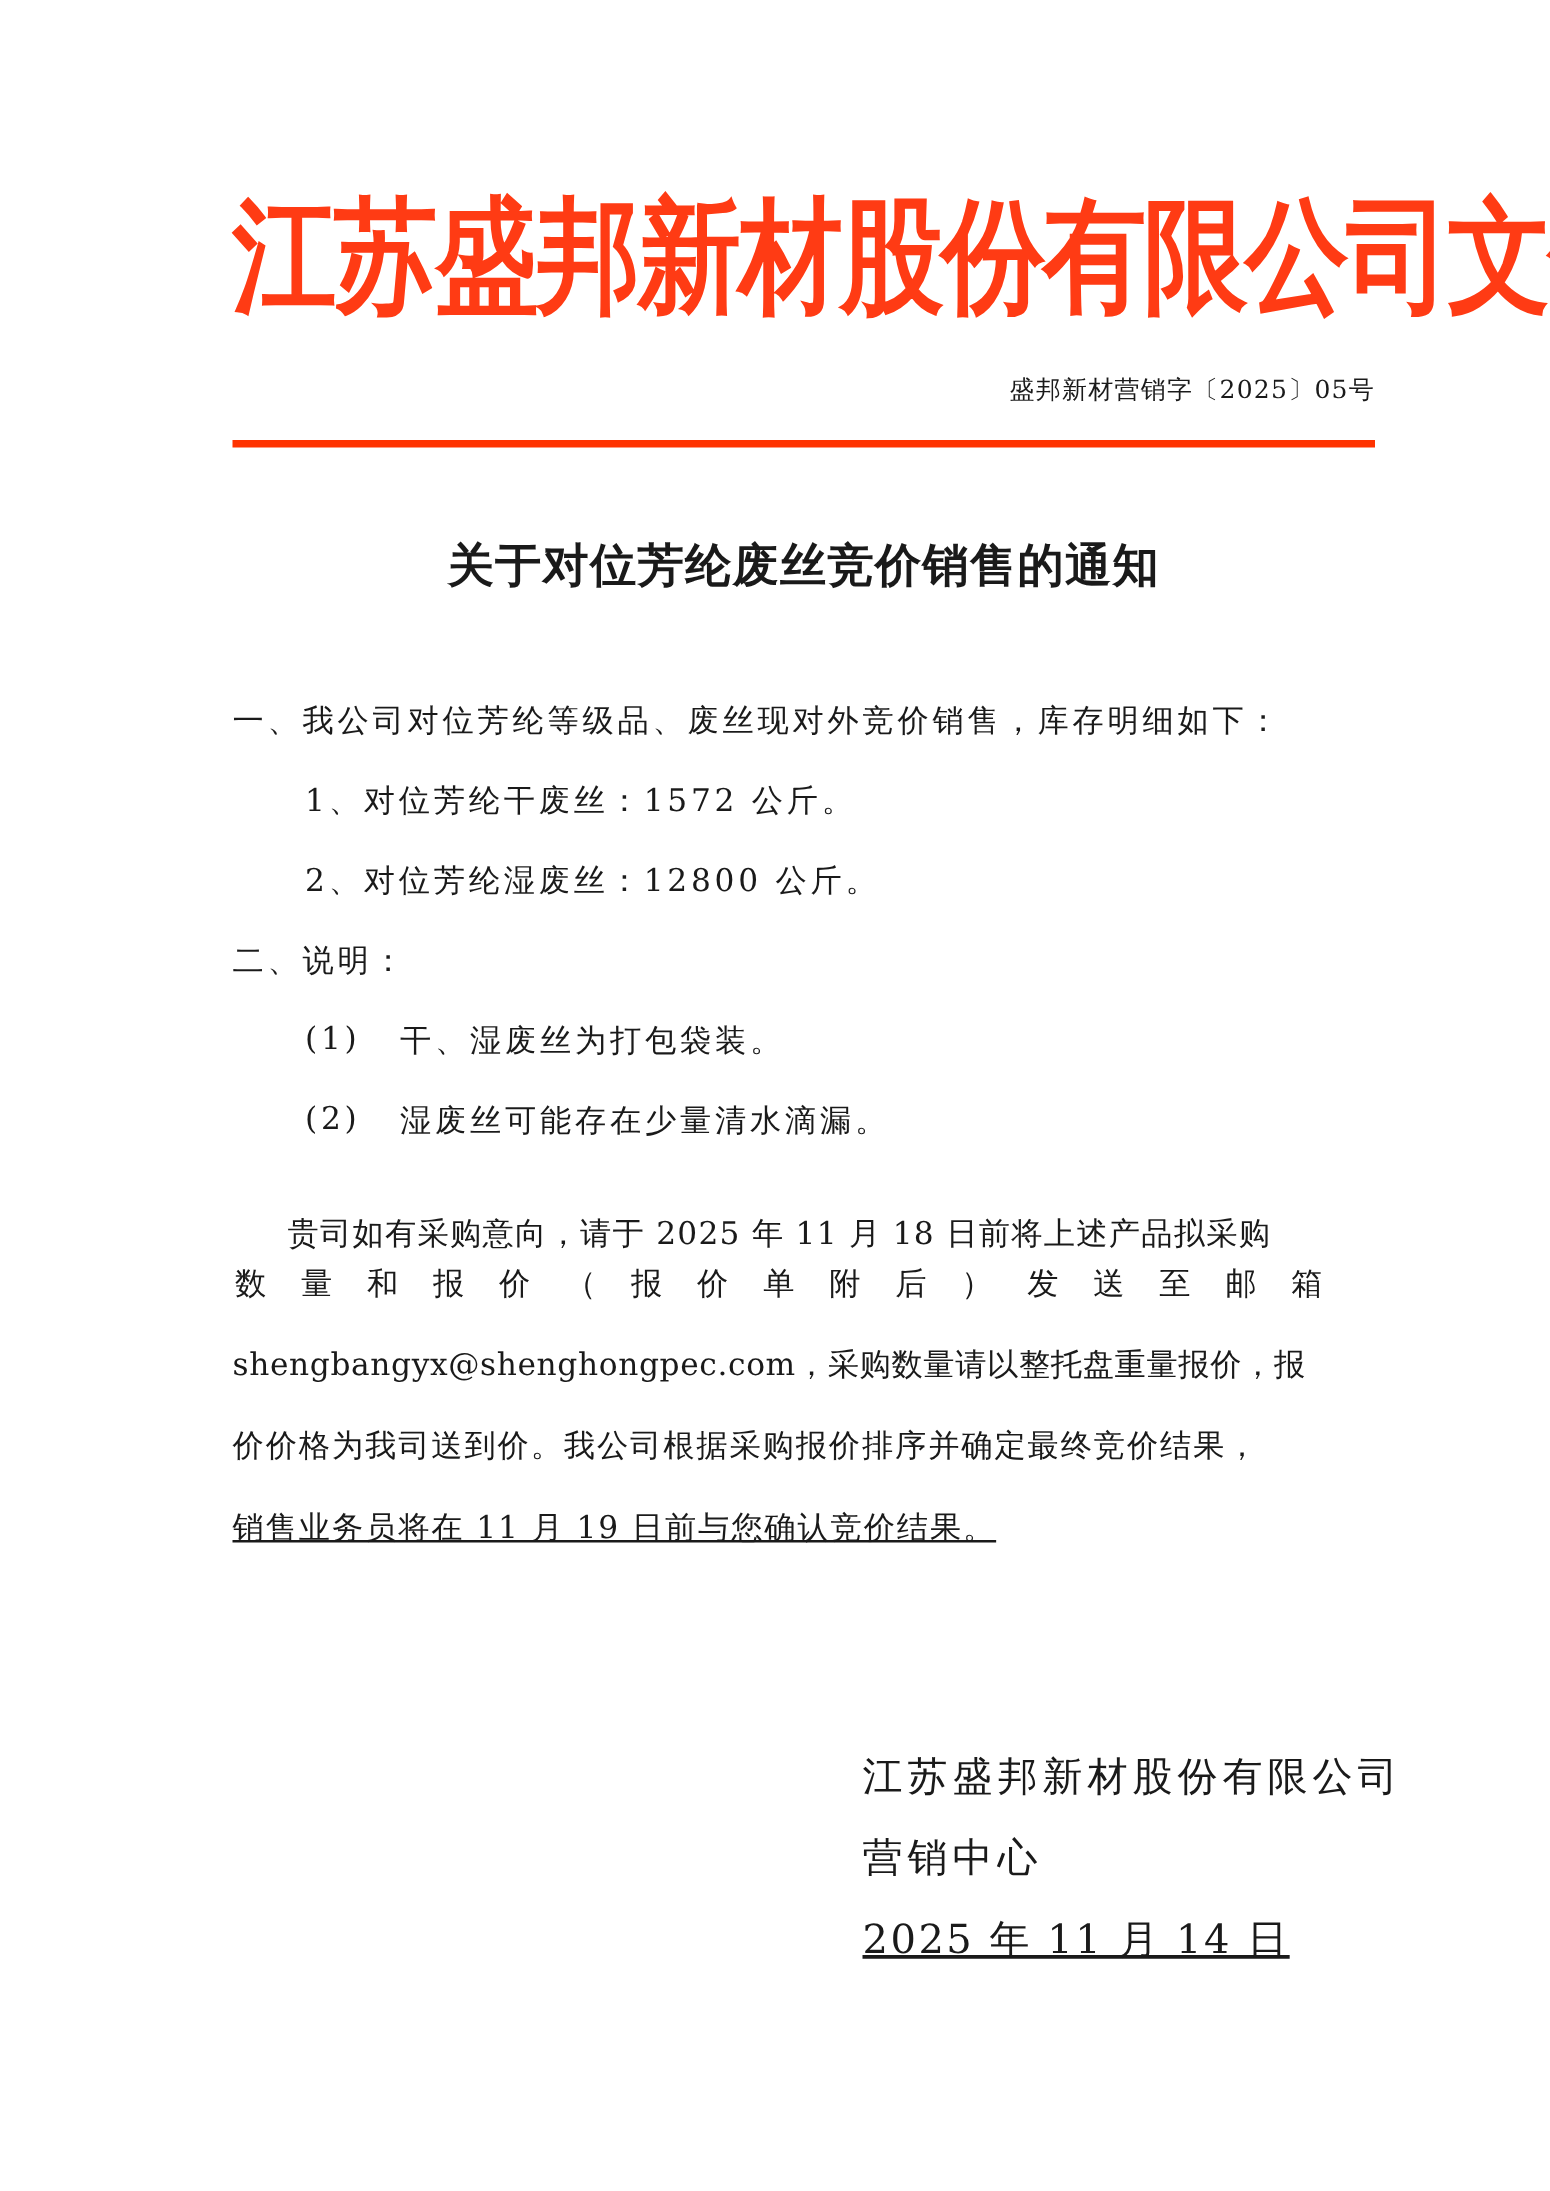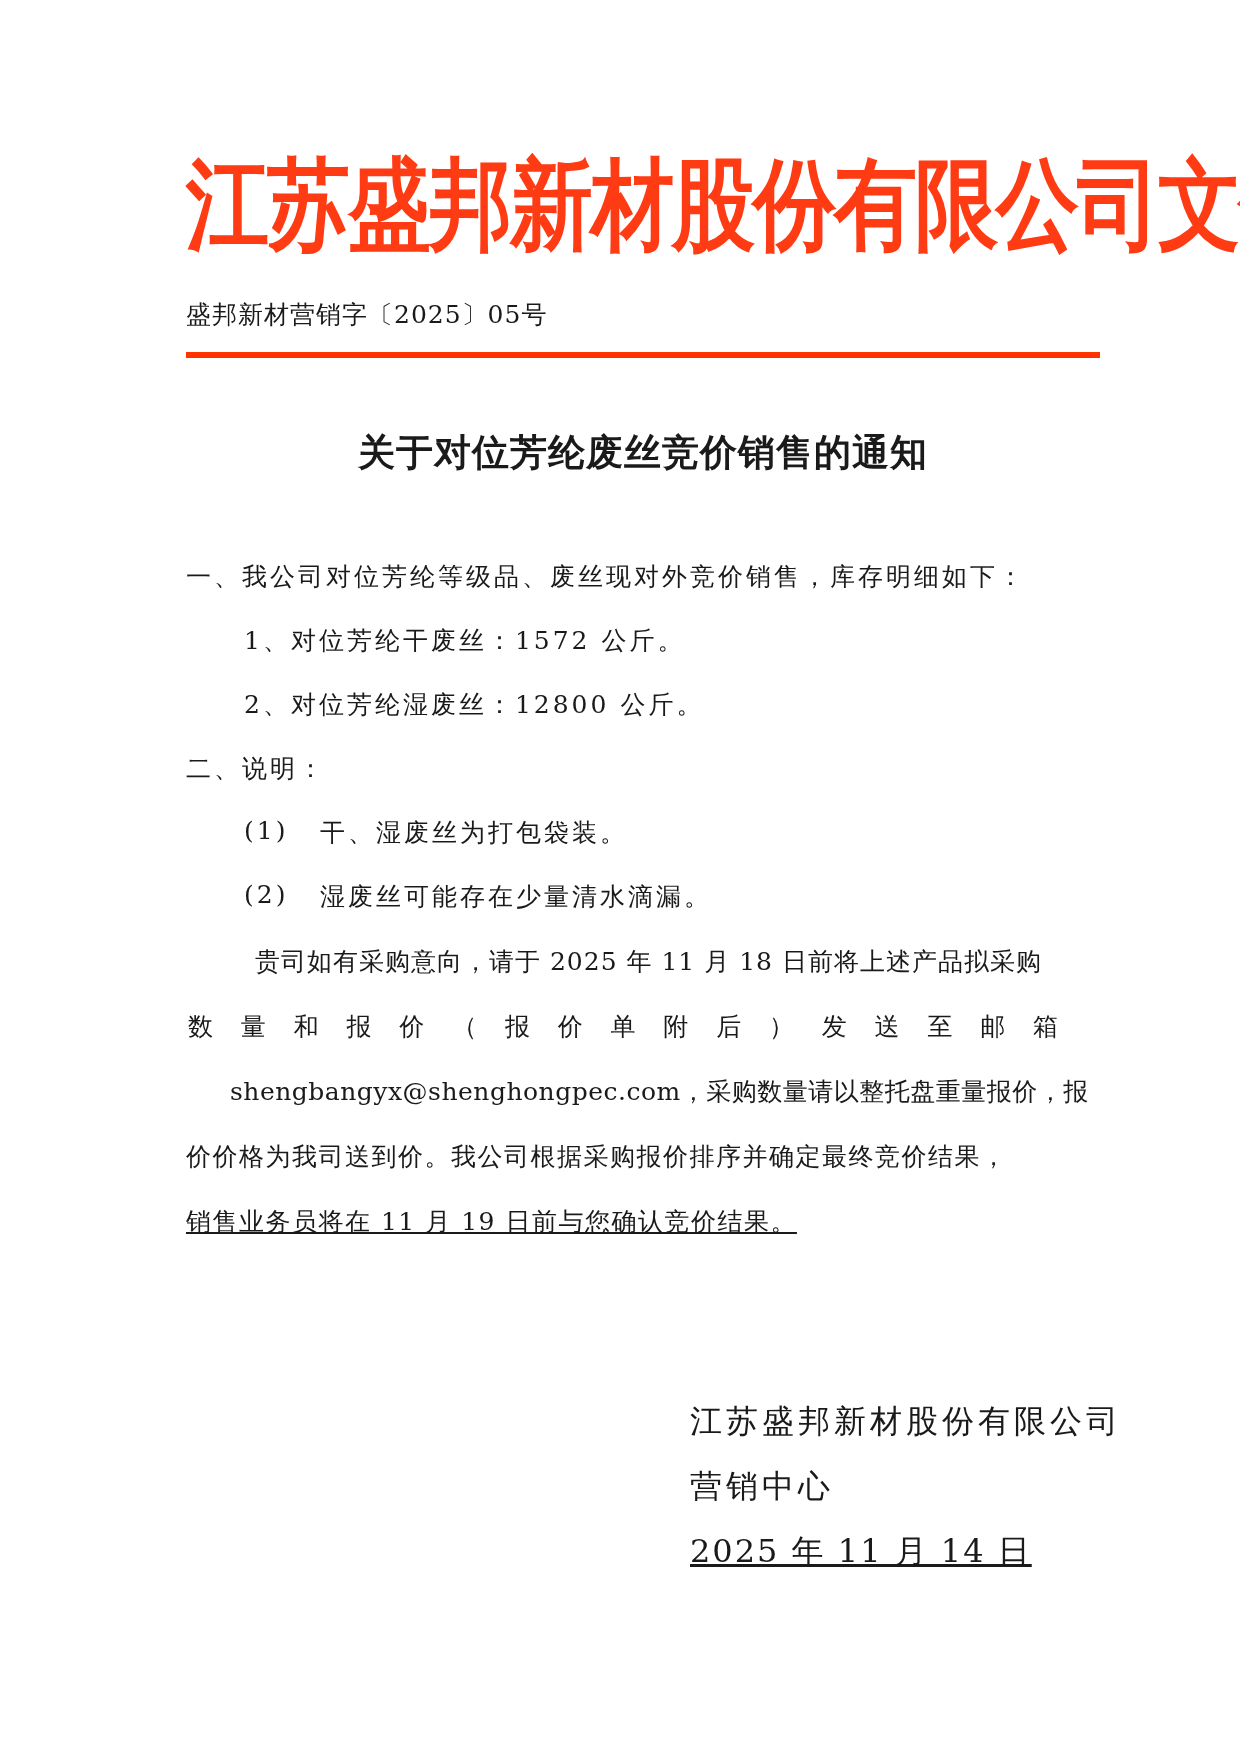--- a/index.html
+++ b/index.html
@@ -2,21 +2,21 @@
 <html><head>
   <meta charset="utf-8">
   <style>
     html, body { margin: 0; padding: 0; background: #ffffff; }
     body { width: 1240px; height: 1753px; position: relative; overflow: hidden;
            font-family: "DejaVu Serif", "Liberation Serif", serif; color: #1a1a1a; }
     .abs { position: absolute; white-space: nowrap; }
     .masthead { left: 186px; top: 155px; width: 880px; text-align: center;
                 color: #ff3b14; font-family: "DejaVu Serif", serif; font-weight: bold;
                 font-size: 83px; letter-spacing: -2px; transform: scaleY(1.2); transform-origin: top center; line-height: 1; }
-    .docnum { left: 186px; top: 298px; width: 914px; text-align: left; font-size: 25px; letter-spacing: 1px; }
+    .docnum { left: 186px; top: 298px; width: 914px; text-align: right; font-size: 20px; letter-spacing: 1px; }
     .redline { left: 186px; top: 352px; width: 914px; height: 6px; background: #ff3300; }
     .title { left: 186px; top: 428px; width: 914px; text-align: center; font-size: 37px; font-weight: bold;
              font-family: Liberation Sans, sans-serif; letter-spacing: 1px; }
     .p { font-size: 25px; letter-spacing: 3px; }
     .justify-line { left: 188px; width: 870px; display: flex; justify-content: space-between; font-size: 25px; }
     .sig { font-size: 32px; letter-spacing: 4px; }
   </style>
 </head>
 <body>
 
@@ -29,39 +29,39 @@
 <div class="abs p" style="left:186px; top:560px;">一、我公司对位芳纶等级品、废丝现对外竞价销售，库存明细如下：</div>
 <div class="abs p" style="left:244px; top:624px;">1、对位芳纶干废丝：1572 公斤。</div>
 <div class="abs p" style="left:244px; top:688px;">2、对位芳纶湿废丝：12800 公斤。</div>
 
 <div class="abs p" style="left:186px; top:752px;">二、说明：</div>
 <div class="abs p" style="left:244px; top:816px;">(1)</div>
 <div class="abs p" style="left:320px; top:816px;">干、湿废丝为打包袋装。</div>
 <div class="abs p" style="left:244px; top:880px;">(2)</div>
 <div class="abs p" style="left:320px; top:880px;text-align:center;">湿废丝可能存在少量清水滴漏。</div>
 
-<div class="abs p" style="left:230px; top:945px; letter-spacing:1px;margin-left:25px;">贵司如有采购意向，请于 2025 年 11 月 18 日前将上述产品拟采购</div>
+<div class="abs p" style="left:230px; top:970px; letter-spacing:1px;">贵司如有采购意向，请于 2025 年 11 月 18 日前将上述产品拟采购</div>
 <div class="abs justify-line" style="top:1010px;">
   <span>数</span>
   <span>量</span>
   <span>和</span>
   <span>报</span>
   <span>价</span>
   <span>（</span>
   <span>报</span>
   <span>价</span>
   <span>单</span>
   <span>附</span>
   <span>后</span>
   <span>）</span>
   <span>发</span>
   <span>送</span>
   <span>至</span>
   <span>邮</span>
   <span>箱</span>
 </div>
-<div class="abs p" style="left:186px; top:1075px; letter-spacing:0.5px;margin-left:44px;">shengbangyx@shenghongpec.com，采购数量请以整托盘重量报价，报</div>
+<div class="abs p" style="left:186px; top:1075px; letter-spacing:0.5px;">shengbangyx@shenghongpec.com，采购数量请以整托盘重量报价，报</div>
 <div class="abs p" style="left:186px; top:1140px; letter-spacing:1.5px;">价价格为我司送到价。我公司根据采购报价排序并确定最终竞价结果，</div>
 <div class="abs p" style="left:186px; top:1205px; letter-spacing:1.5px;text-decoration:underline;">销售业务员将在 11 月 19 日前与您确认竞价结果。</div>
 
 <div class="abs sig" style="left:690px; top:1400px; width:340px;">江苏盛邦新材股份有限公司</div>
 <div class="abs sig" style="left:690px; top:1465px; width:340px;">营销中心</div>
 <div class="abs sig" style="left:690px; top:1530px; width:340px; letter-spacing:2px;text-decoration:underline;">2025 年 11 月 14 日</div>
 
 </body></html>

